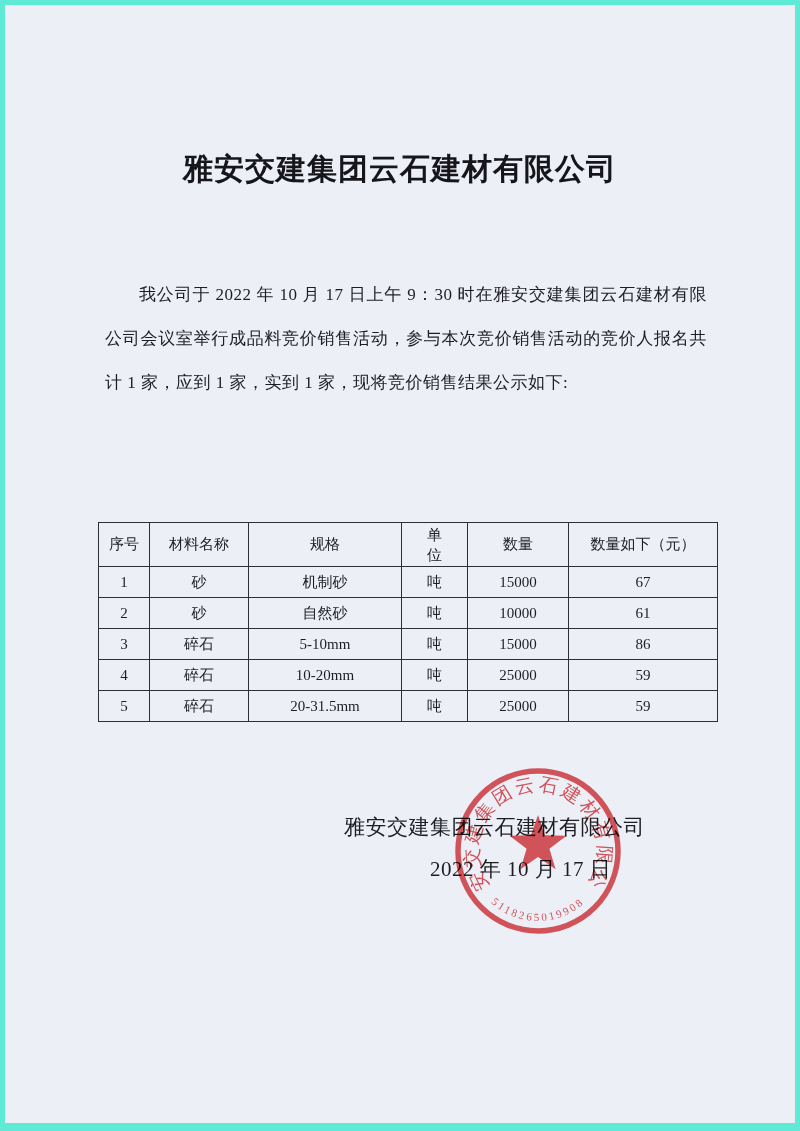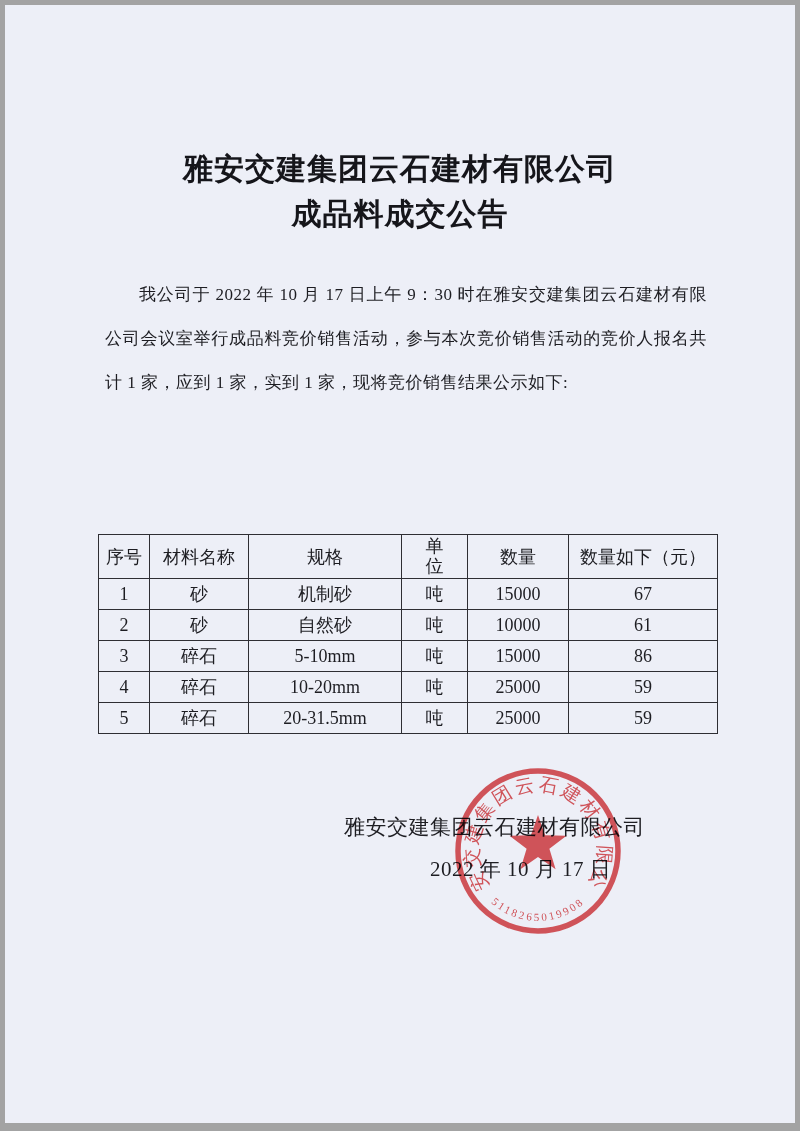--- a/index.html
+++ b/index.html
@@ -3,21 +3,21 @@
 <meta charset="utf-8">
 <style>
   html,body{margin:0;padding:0;}
   body{
     width:800px;height:1131px;
     background:#ffffff;
     font-family:"Liberation Serif","DejaVu Serif",serif;
     position:relative;
     overflow:hidden;
   }
-  .page{position:relative;width:800px;height:1131px;background:#a3a3a3;}
+  .page{position:relative;width:800px;height:1131px;background:#5eead4;}
   .paper{
     position:absolute;left:5px;top:5px;right:5px;bottom:8px;
     background:#edeff7;
   }
   .title-block{
     position:absolute;left:0;top:146px;width:800px;
     text-align:center;color:#15151a;
   }
   .title-line{
     font-size:30px;font-weight:bold;line-height:45px;
@@ -28,24 +28,24 @@
     color:#1d1d22;font-size:17px;
   }
   .para{
     line-height:44px;text-align:justify;text-indent:2em;
     letter-spacing:0.5px;
   }
   .flow-line{
     line-height:41px;text-indent:2em;letter-spacing:0.5px;
   }
   table.deal{
-    position:absolute;left:98px;top:534px;
+    position:absolute;left:98px;top:522px;
     border-collapse:collapse;table-layout:fixed;
     width:613px;
-    font-size:18px;color:#1d1d22;
+    font-size:15px;color:#1d1d22;
     background:transparent;
     border-radius:24px;
   }
   table.deal th,table.deal td{
     border:1.5px solid #2e2e33;
     font-weight:normal;
     text-align:center;vertical-align:middle;
     padding:0;overflow:hidden;
   }
   table.deal thead tr{height:44px;}
@@ -84,21 +84,20 @@
   .arc-serial{font-size:11px;letter-spacing:2.5px;font-family:"Liberation Sans","DejaVu Sans",sans-serif;}
 </style>
 </head>
 <body>
 
 <div class="page">
   <div class="paper"></div>
 
   <div class="title-block">
     <div class="title-line">雅安交建集团云石建材有限公司</div>
-    <div class="title-line">成品料成交公告</div>
   </div>
 
   <div class="body-block">
     <div class="para">我公司于 2022 年 10 月 17 日上午 9：30 时在雅安交建集团云石建材有限公司会议室举行成品料竞价销售活动，参与本次竞价销售活动的竞价人报名共计 1 家，应到 1 家，实到 1 家，现将竞价销售结果公示如下:</div>
   </div>
 
   <table class="deal">
     <thead>
       <tr>
         <th class="col-no">序号</th>

